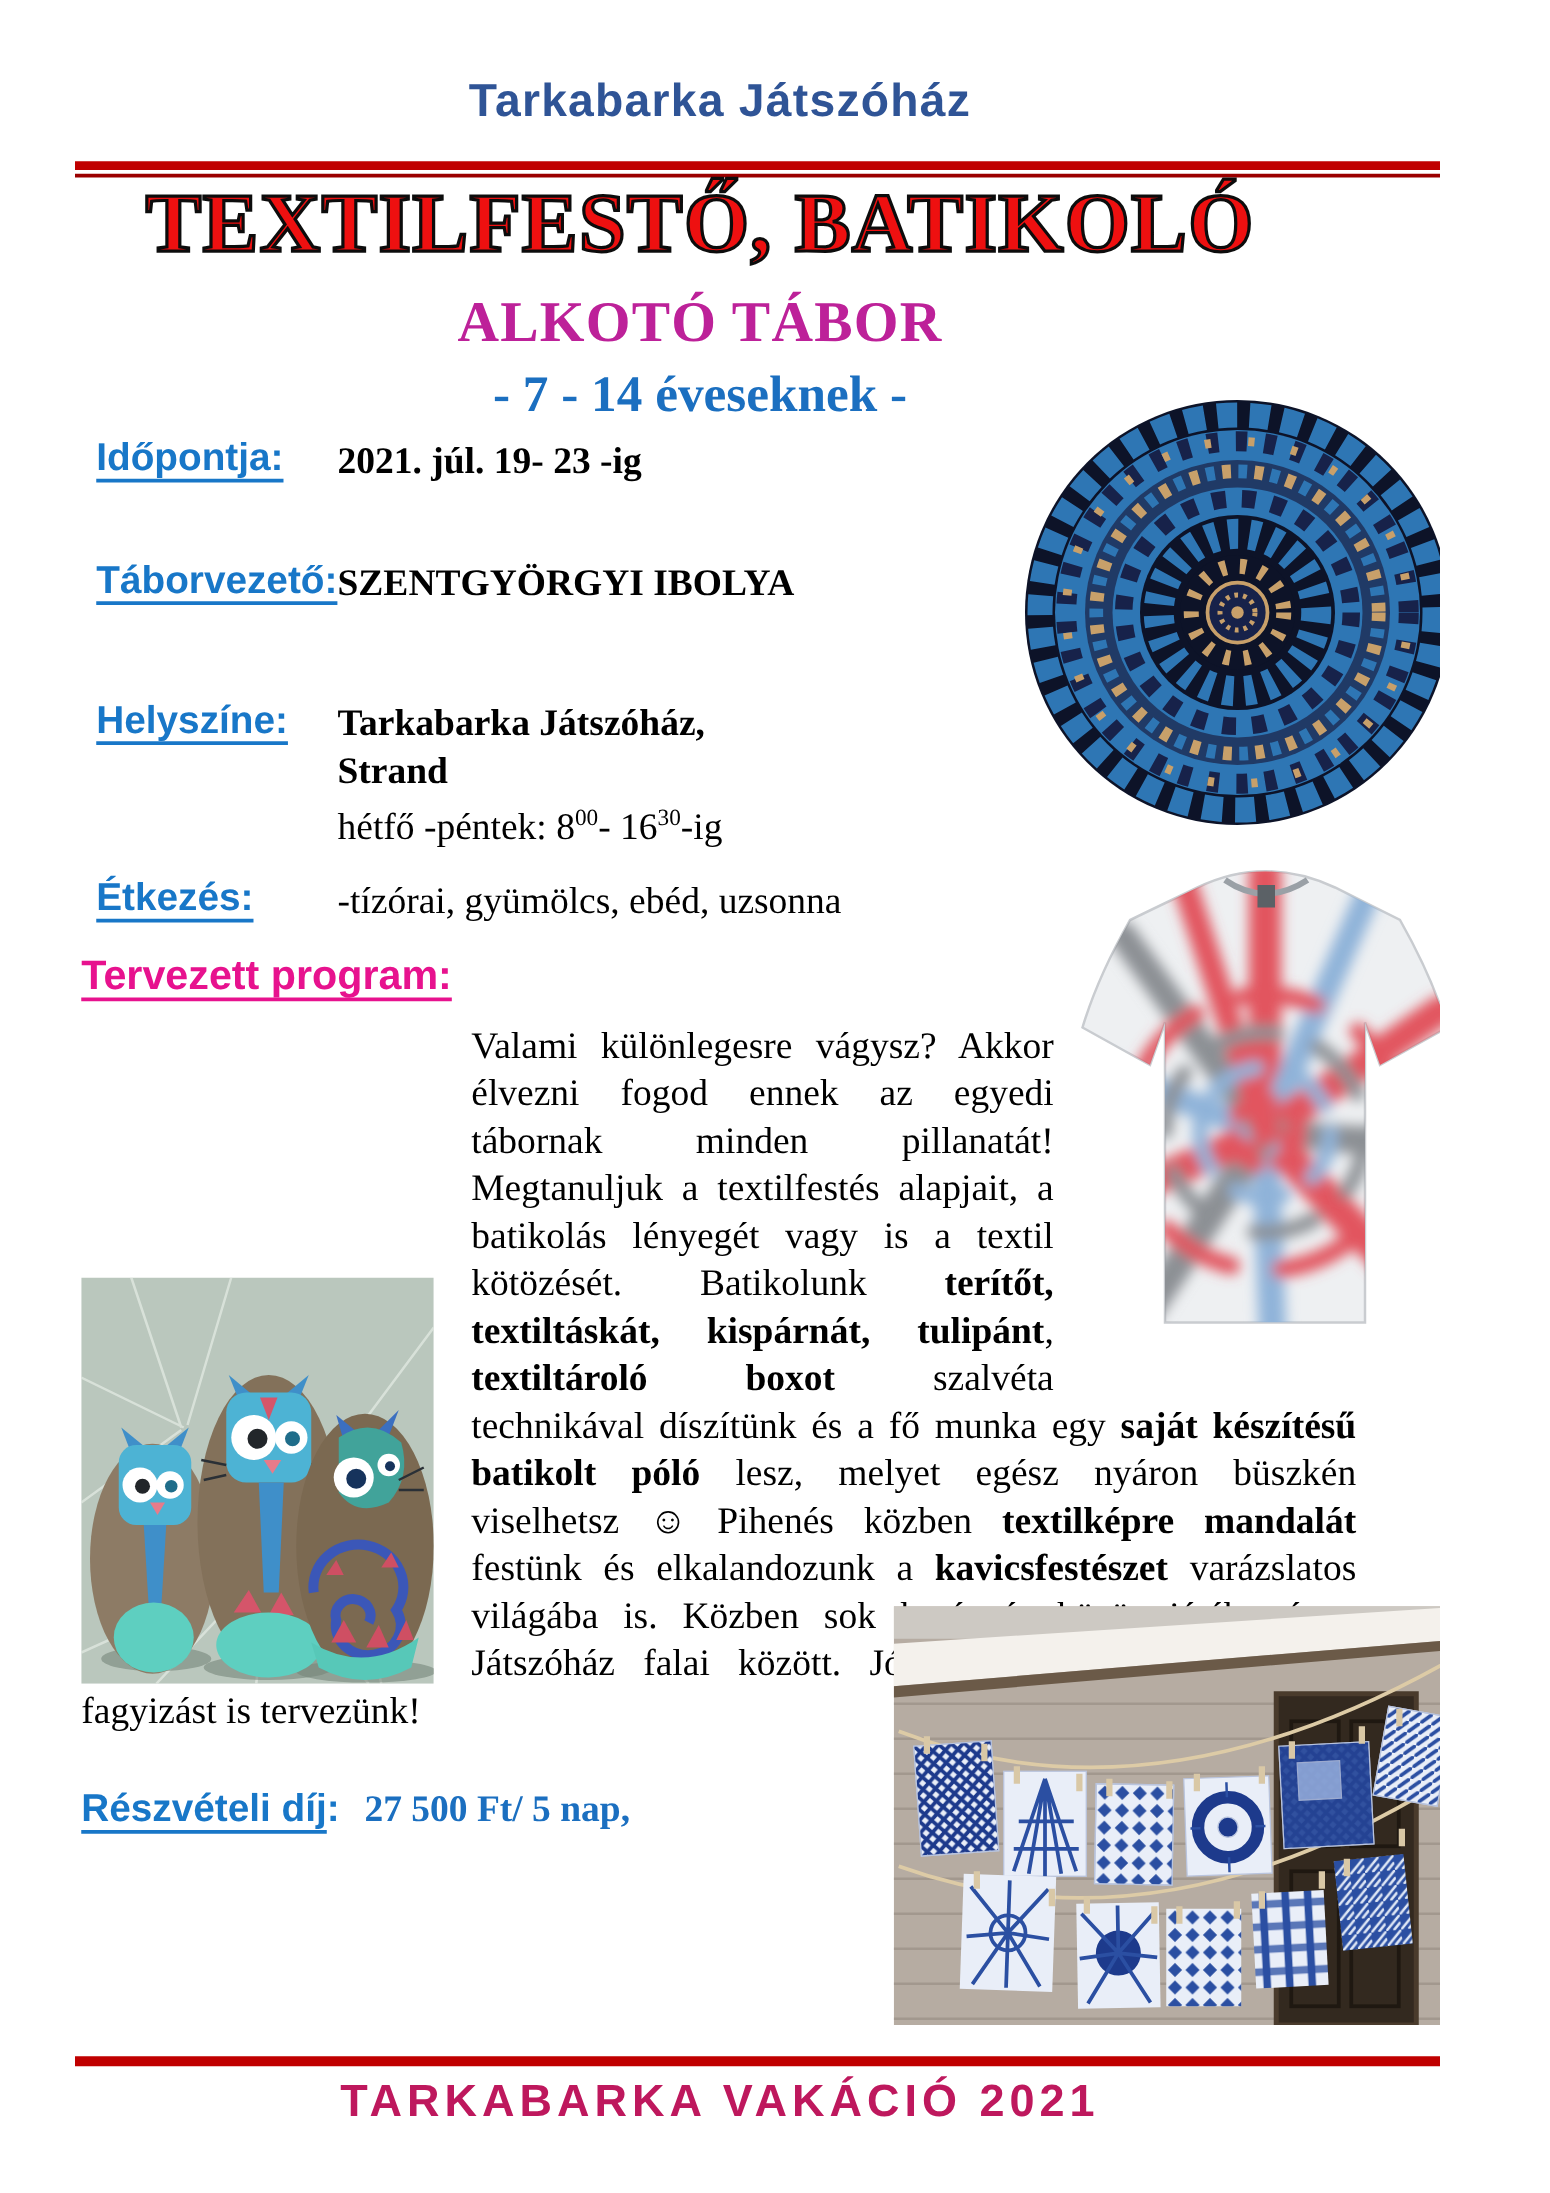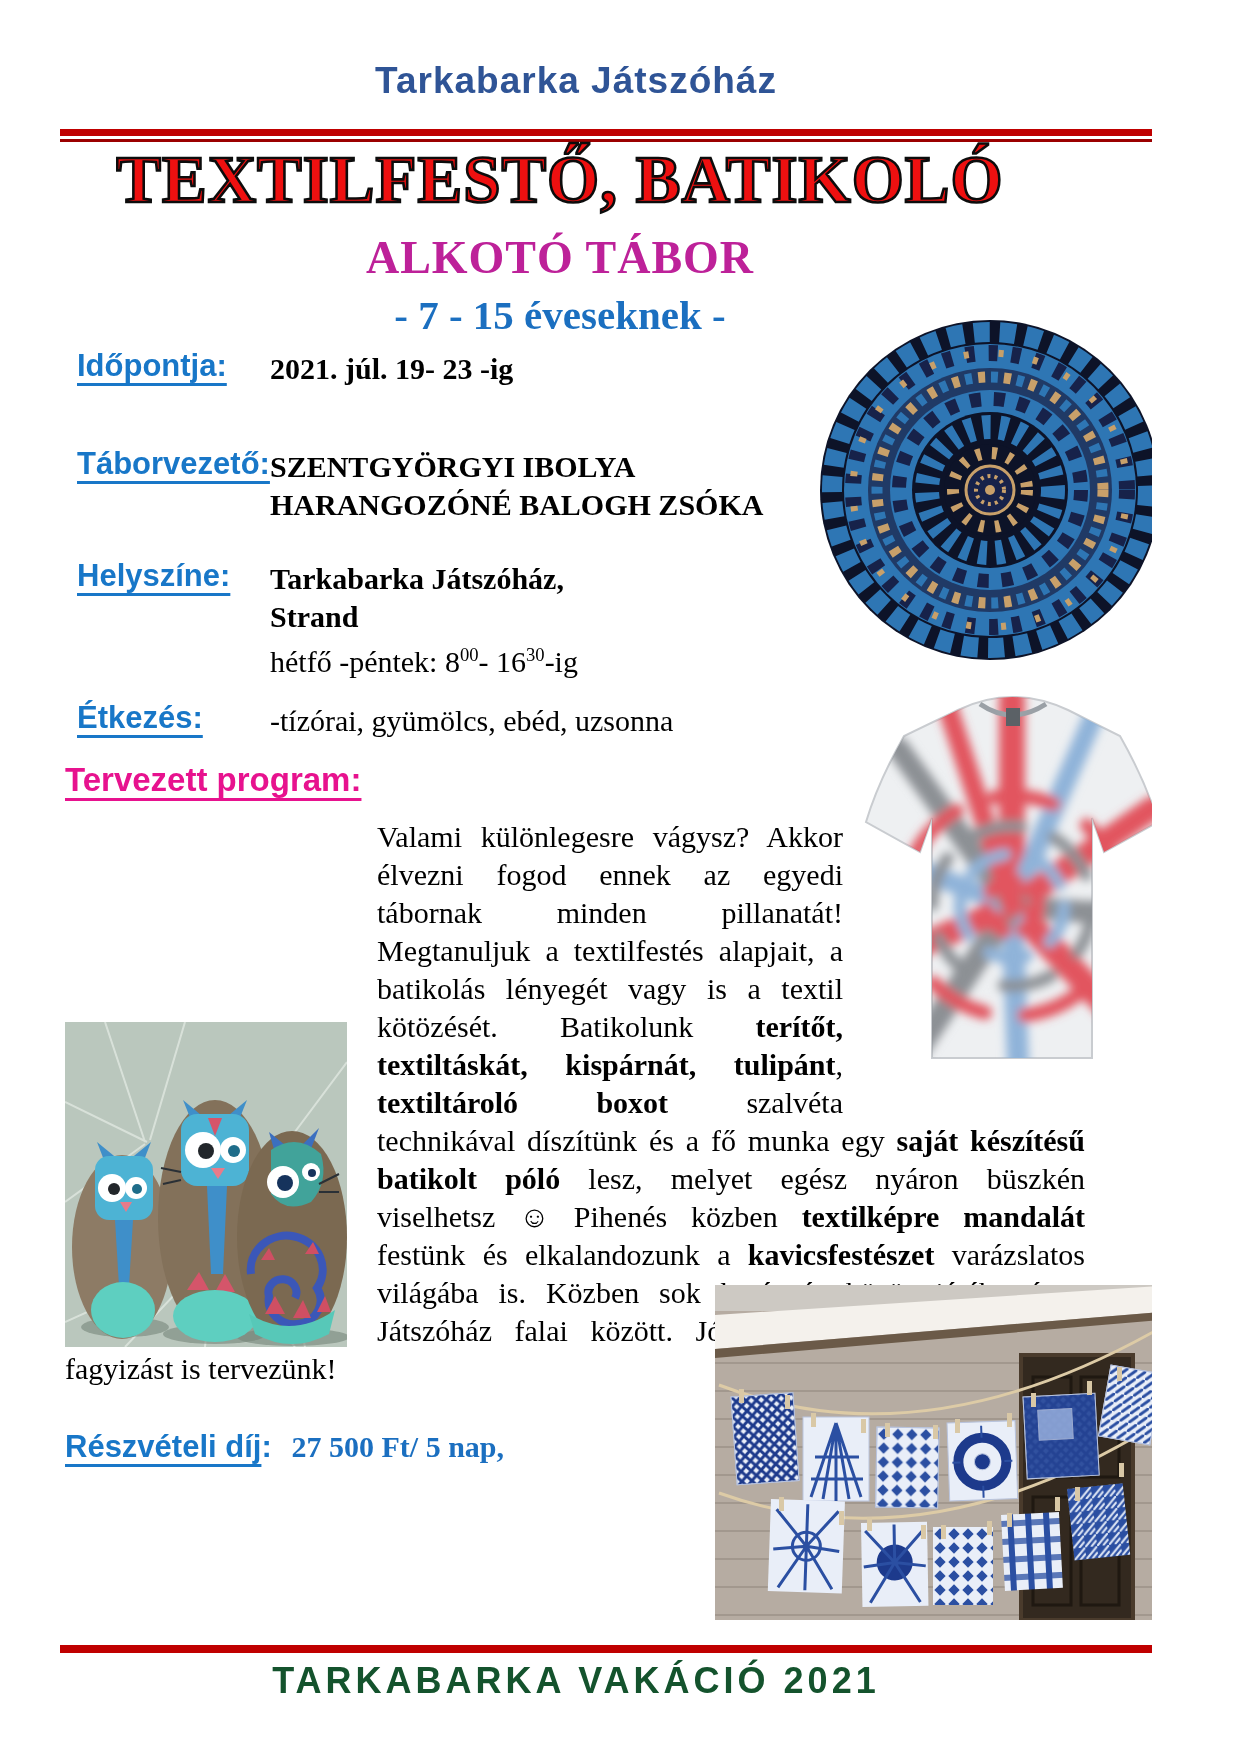--- a/index.html
+++ b/index.html
@@ -35,45 +35,44 @@
   .float-l-spacer{float:left;width:312px;height:332px;margin-top:195px;}
   .caret{display:inline-block;width:2px;height:28px;background:#000;vertical-align:-4px;margin:0 1px;}
 
   .fee-line{top:1393px;left:65px;font-size:31px;white-space:nowrap;margin-top:36px;}
   .fee-label{font-family:"Liberation Sans",sans-serif;font-weight:700;color:#1877c8;
              text-decoration:underline;text-decoration-thickness:3px;text-underline-offset:7px;}
   .fee-colon{font-family:"Liberation Sans",sans-serif;font-weight:700;color:#1877c8;}
   .fee-value{font-weight:700;color:#1b6fc0;font-size:30px;margin-left:12px;}
   .fee-details{top:1452px;left:65px;width:580px;font-size:30px;line-height:38px;text-align:justify;}
 
-  .footer-text{top:1660px;left:0;width:100%;text-align:center;font-size:36px;color:#14532d;letter-spacing:4px;}
+  .footer-text{top:1660px;left:0;width:100%;text-align:center;font-size:36px;color:#be185d;letter-spacing:4px;}
 
   .img-box{display:block;}
 </style>
 </head>
 <body>
 
 <div class="page">
 
   <div class="abs brand comic">Tarkabarka Játszóház</div>
 
   <div class="abs rule rule-thick"></div>
   <div class="abs rule rule-thin"></div>
 
   <div class="abs head-center title serif">TEXTILFESTŐ, BATIKOLÓ</div>
   <div class="abs head-center subtitle serif">ALKOTÓ TÁBOR</div>
-  <div class="abs head-center age serif">-  7 - 15 éveseknek -</div>
+  <div class="abs head-center age serif">-  7 - 14 éveseknek -</div>
 
   <div class="abs info-label comic" style="top:348px;">Időpontja:</div>
   <div class="abs info-value bold" style="top:350px;">2021. júl. 19- 23 -ig</div>
 
   <div class="abs info-label comic" style="top:446px;">Táborvezető:</div>
   <div class="abs info-value bold" style="top:448px;">
     <div>SZENTGYÖRGYI IBOLYA</div>
-    <div>HARANGOZÓNÉ BALOGH ZSÓKA</div>
   </div>
 
   <div class="abs info-label comic" style="top:558px;">Helyszíne:</div>
   <div class="abs info-value" style="top:560px;">
     <div class="bold">Tarkabarka Játszóház,</div>
     <div class="bold">Strand</div>
     <div><span>hétfő -péntek: 8</span><sup>00</sup><span>- 16</span><sup>30</sup><span>-ig</span></div>
   </div>
 
   <div class="abs info-label comic" style="top:700px;">Étkezés:</div>

